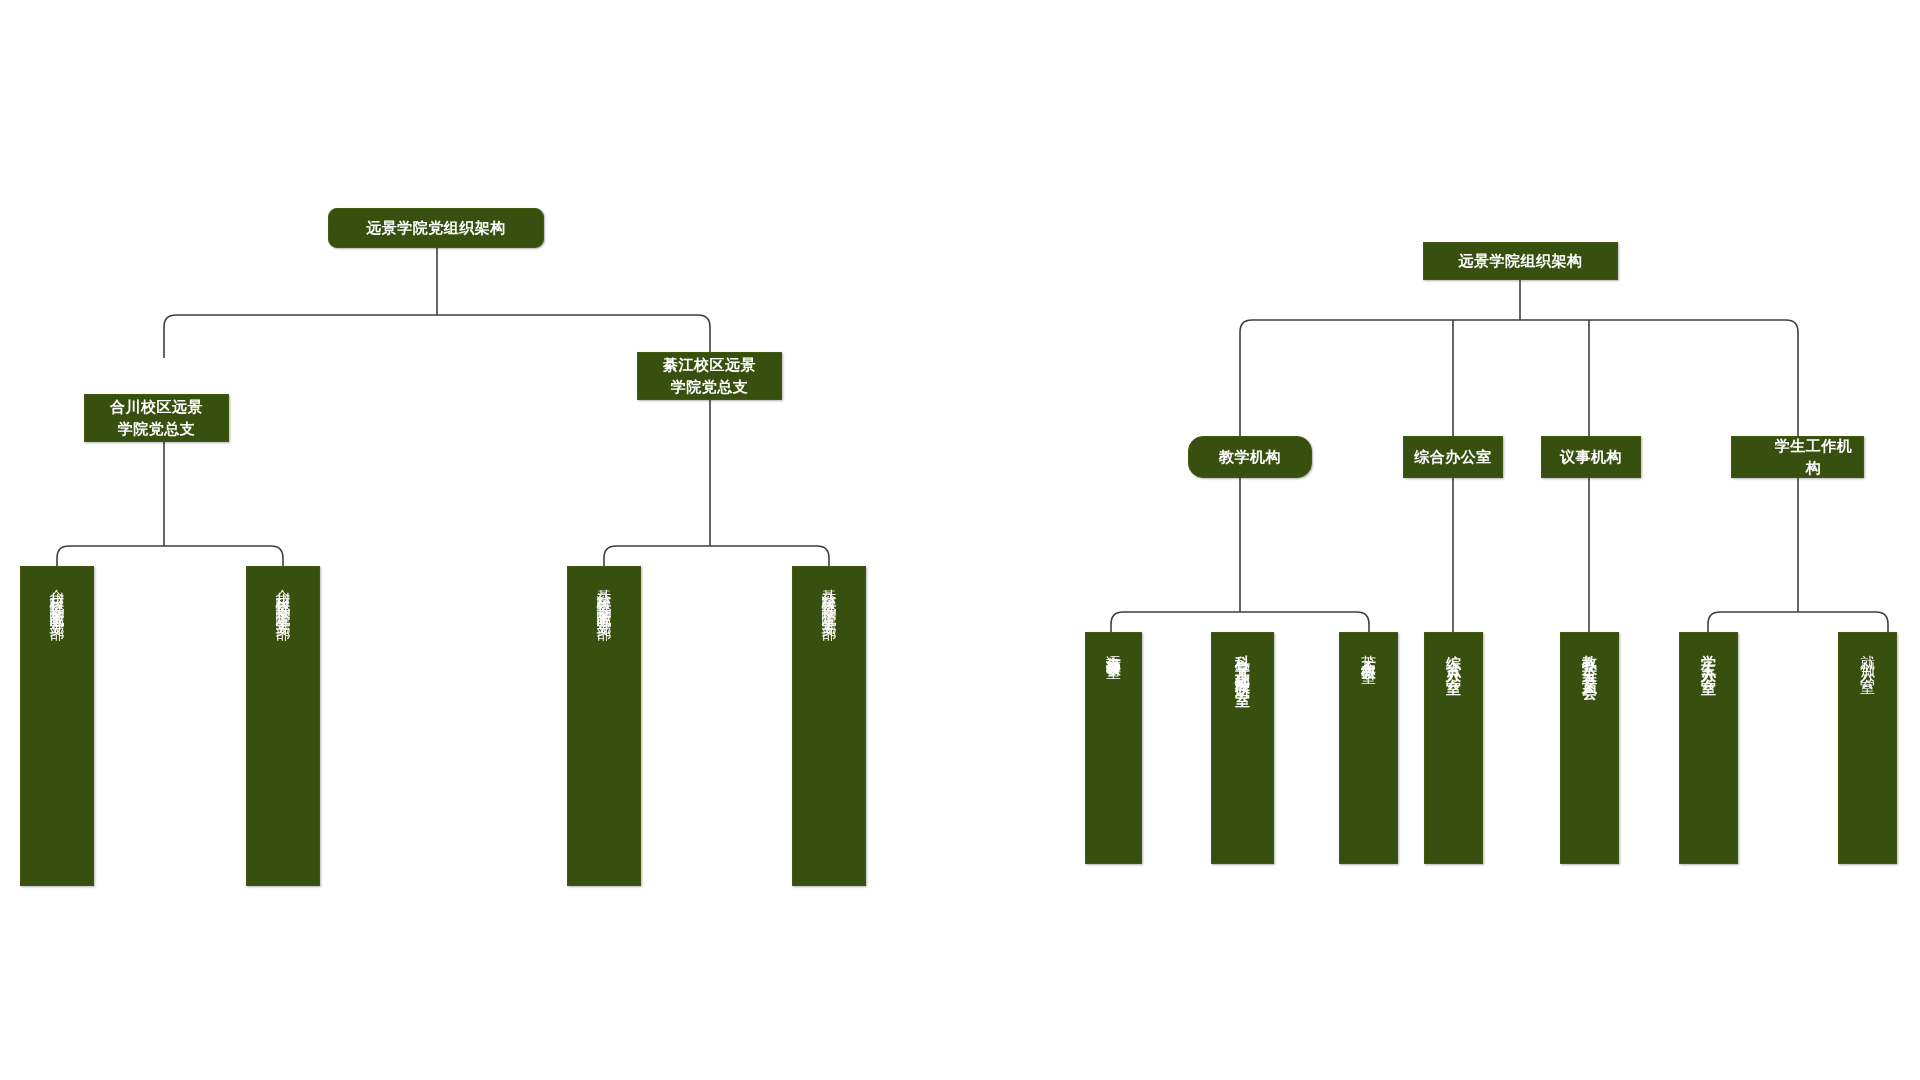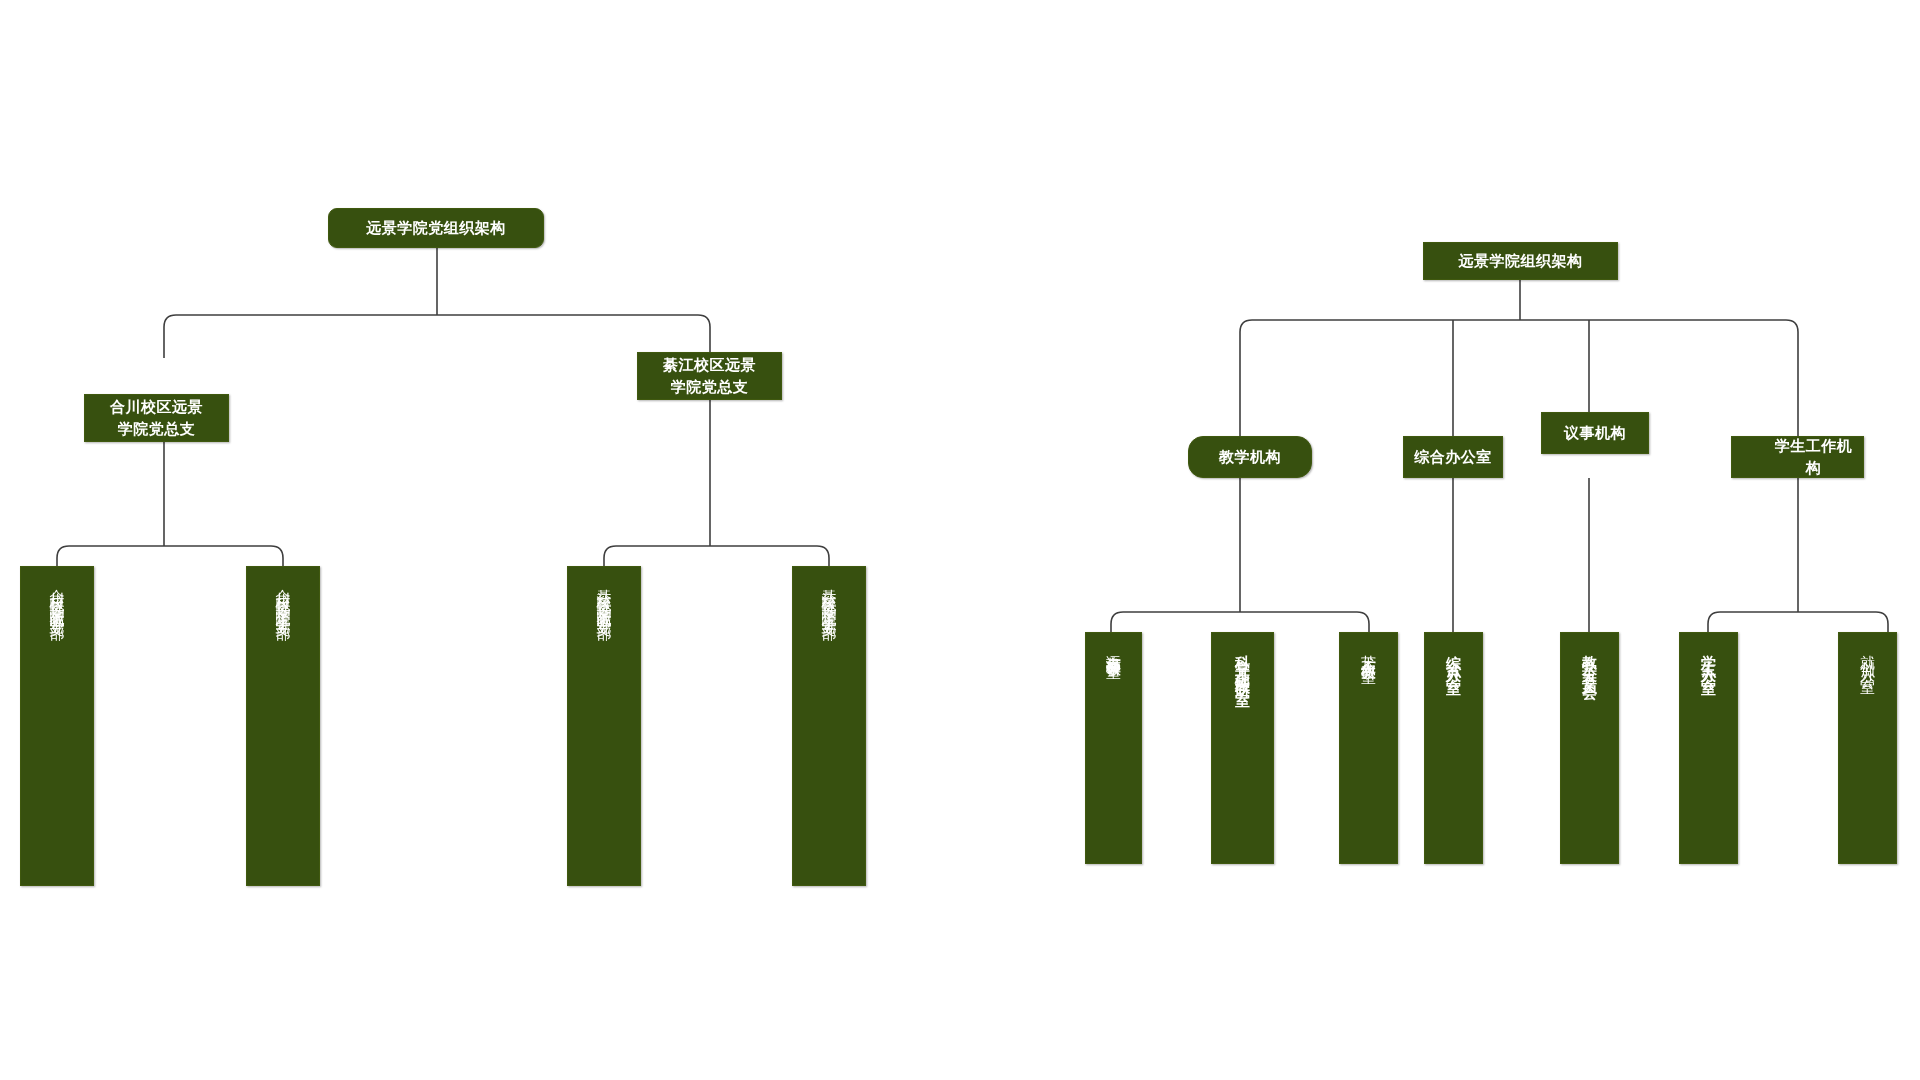--- a/index.html
+++ b/index.html
@@ -141,21 +141,21 @@
   </div>
 
   <div class="chart-wrap" style="left:0;top:0;width:1920px;height:1080px;">
 
     <div class="node h" style="left:1423px;top:210px;width:195px;height:38px;margin-top:32px;">远景学院组织架构</div>
 
     <div class="node h" style="left:1188px;top:436px;width:124px;height:42px;border-radius:15px;">教学机构</div>
 
     <div class="node h" style="left:1403px;top:436px;width:100px;height:42px;">综合办公室</div>
 
-    <div class="node h" style="left:1541px;top:412px;width:108px;height:42px;">议事机构</div>
+    <div class="node h" style="left:1541px;top:436px;width:100px;height:42px;">议事机构</div>
 
     <div class="node h" style="left:1731px;top:436px;width:133px;height:42px;padding-left:40px;">学生工作机构</div>
 
     <div class="node v" style="left:1085px;top:632px;width:57px;height:232px;letter-spacing:1px;">
       <span class="vtext">语言与社会科学教研室</span>
     </div>
 
     <div class="node v bold" style="left:1211px;top:632px;width:63px;height:232px;">
       <span class="vtext">科学基础教研室</span>
     </div>

